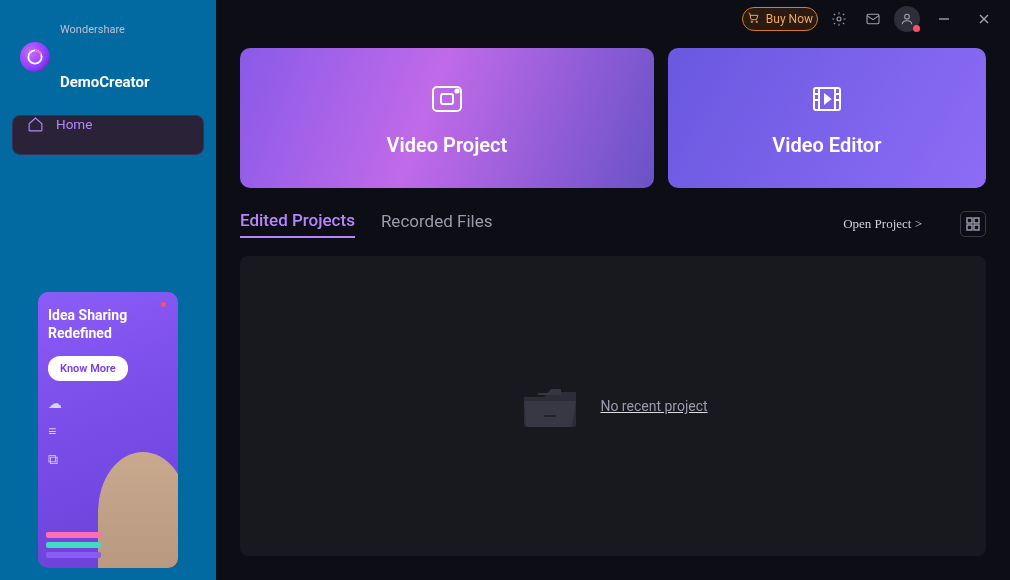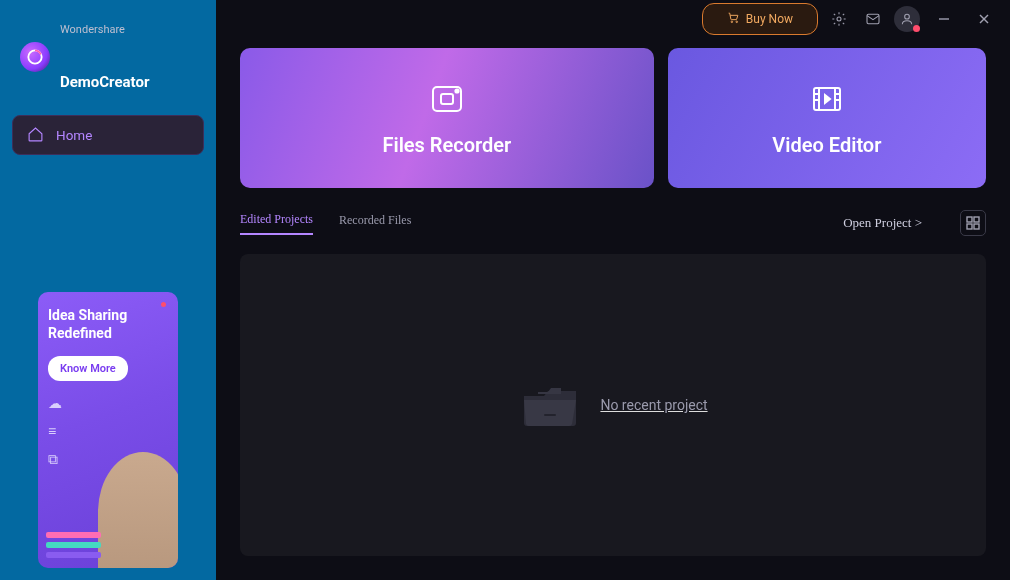--- a/index.html
+++ b/index.html
@@ -7,53 +7,53 @@
 
 .sidebar { width:216px; height:100%; background:#0369a1; display:flex; flex-direction:column; padding:24px 12px 12px; }
 .logo-row { display:flex; align-items:center; gap:10px; padding:0 8px 24px; }
 .logo-mark { width:30px; height:30px; border-radius:50%; background:radial-gradient(circle at 35% 35%,#c96aff,#8a3cff 60%,#3a1e6a); display:flex; align-items:center; justify-content:center; }
 .logo-mark svg { width:20px; height:20px; }
 .logo-text { display:flex; flex-direction:column; line-height:1.1; }
 .logo-text .brand { font-size:11px; color:#bfbfd0; }
 .logo-text .product { font-size:15px; font-weight:700; color:#fff;margin-top:38px; }
 
 .nav { display:flex; flex-direction:column; gap:6px; }
-.nav-item { display:flex; align-items:center; gap:12px; height:40px; padding:0 14px; border-radius:8px; font-size:13.5px; color:#c8c8d4; cursor:pointer; }
+.nav-item { display:flex; gap:12px; height:40px; padding:0 14px; border-radius:8px; font-size:13.5px; color:#c8c8d4; cursor:pointer; }
 .nav-item.active { background:#2a2338; color:#b486ff; border:1px solid #3c2e5a; }
 .nav-item .ico { width:17px; height:17px; display:flex; align-items:center; justify-content:center; }
 
 .promo { margin-top:auto; width:140px; height:276px; border-radius:10px; background:linear-gradient(160deg,#8c5cf7 0%,#7a4de8 45%,#6a40d8 100%); align-self:center; padding:14px 10px; position:relative; overflow:hidden; }
 .promo .dot { position:absolute; top:10px; right:12px; width:5px; height:5px; border-radius:50%; background:#ff4d6d; }
 .promo-title { font-size:14px; font-weight:700; color:#fff; line-height:1.3; }
 .promo-btn { margin-top:14px; background:#fff; color:#7a3df0; font-size:11px; font-weight:600; padding:6px 12px; border-radius:12px; display:inline-block; }
 .promo-icons { margin-top:14px; display:flex; flex-direction:column; gap:12px; font-size:14px; color:#d9cffc; }
 .promo-person { position:absolute; right:-10px; bottom:-4px; width:90px; height:120px; border-radius:50% 50% 0 0; background:linear-gradient(#c9a98e,#b8987e); }
 .promo-bars { position:absolute; left:8px; bottom:10px; display:flex; flex-direction:column; gap:4px; }
 .promo-bars span { display:block; width:55px; height:6px; border-radius:2px; }
 .promo-bars span:nth-child(1){background:#ff6db3}
 .promo-bars span:nth-child(2){background:#45d9c1}
 .promo-bars span:nth-child(3){background:#8a5cf0}
 
 .main { flex:1; position:relative; display:flex; flex-direction:column; }
 .titlebar { height:34px; display:flex; align-items:center; justify-content:flex-end; gap:8px; padding:4px 10px 0 0; }
-.buy-btn { display:flex; align-items:center; gap:6px; height:32px; padding:0 24px; border:1px solid #d97a2e; border-radius:12px; font-size:12px; color:#f0a860; background:#2a1a10; cursor:pointer; }
+.buy-btn { display:flex; align-items:center; gap:6px; height:24px; padding:0 4px; border:1px solid #d97a2e; border-radius:12px; font-size:12px; color:#f0a860; background:#2a1a10; cursor:pointer; }
 .titlebar .ticon { width:26px; height:26px; border-radius:50%; display:flex; align-items:center; justify-content:center; color:#a0a0b0; cursor:pointer; }
 .titlebar .ticon.avatar { background:#2e2e3a; position:relative; }
 .titlebar .ticon.avatar::after { content:""; position:absolute; right:0; bottom:0; width:7px; height:7px; border-radius:50%; background:#ff4d6d; }
 .winbtn { width:32px; height:26px; display:flex; align-items:center; justify-content:center; color:#a0a0b0; cursor:pointer; font-size:13px; }
 
 .content { flex:1; padding:14px 24px 24px; display:flex; flex-direction:column; }
 .cards { display:flex; gap:14px; }
 .card { flex:1; height:140px; border-radius:10px; display:flex; flex-direction:column; align-items:center; justify-content:center; gap:14px; color:#fff; font-size:20px; font-weight:600; cursor:pointer; }
 .card.recorder { flex:1.3; background:linear-gradient(110deg,#8a5ae8 0%,#c06ae8 45%,#6a52c8 100%); }
 .card.editor { background:linear-gradient(120deg,#6a58e0 0%,#8c6cf5 100%); }
 .card .cicon { width:40px; height:40px; }
 
 .tabs-row { display:flex; align-items:center; margin-top:22px; gap:26px; }
-.tab { font-size:12px; color:#9a9aac; padding-bottom:6px; cursor:pointer;font-family:Liberation Serif, serif; }
+.tab { font-size:17px; color:#9a9aac; padding-bottom:6px; cursor:pointer; }
 .tab.active { color:#b486ff; border-bottom:2px solid #b486ff; font-weight:500; }
 .spacer { flex:1; }
 .open-link { font-size:13px; color:#cfcfe0; cursor:pointer;font-family:Liberation Serif, serif; }
 .grid-btn { width:26px; height:26px; border:1px solid #3a3a48; border-radius:5px; display:flex; align-items:center; justify-content:center; cursor:pointer; margin-left:12px;}
 .grid-btn svg { width:14px; height:14px; }
 
 .projects-pane { flex:1; margin-top:18px; background:#18181f; border-radius:8px; display:flex; flex-direction:row; align-items:center; justify-content:center; gap:18px;text-decoration:underline; }
 .folder-icon { width:64px; height:50px; opacity:0.9; }
 .empty-text { font-size:14px; color:#9a9aac; }
 </style>
@@ -152,21 +152,21 @@
   <div class="content">
     <div class="cards">
       <div class="card recorder">
         <span class="cicon">
           <svg viewBox="0 0 40 40" fill="none" stroke="#fff" stroke-width="2">
               <rect x="6" y="8" width="28" height="24" rx="4"></rect>
               <rect x="14" y="15" width="12" height="10" rx="2"></rect>
               <circle cx="30" cy="12" r="1.6" fill="#fff"></circle>
             </svg>
         </span>
-        <span>Files Recorder</span>
+        <span>Video Project</span>
       </div>
       <div class="card editor">
         <span class="cicon">
           <svg viewBox="0 0 40 40" fill="none" stroke="#fff" stroke-width="2">
               <rect x="7" y="9" width="26" height="22" rx="2"></rect>
               <line x1="12" y1="9" x2="12" y2="31"></line>
               <line x1="28" y1="9" x2="28" y2="31"></line>
               <line x1="7" y1="15" x2="12" y2="15"></line>
               <line x1="7" y1="21" x2="12" y2="21"></line>
               <line x1="28" y1="15" x2="33" y2="15"></line>

